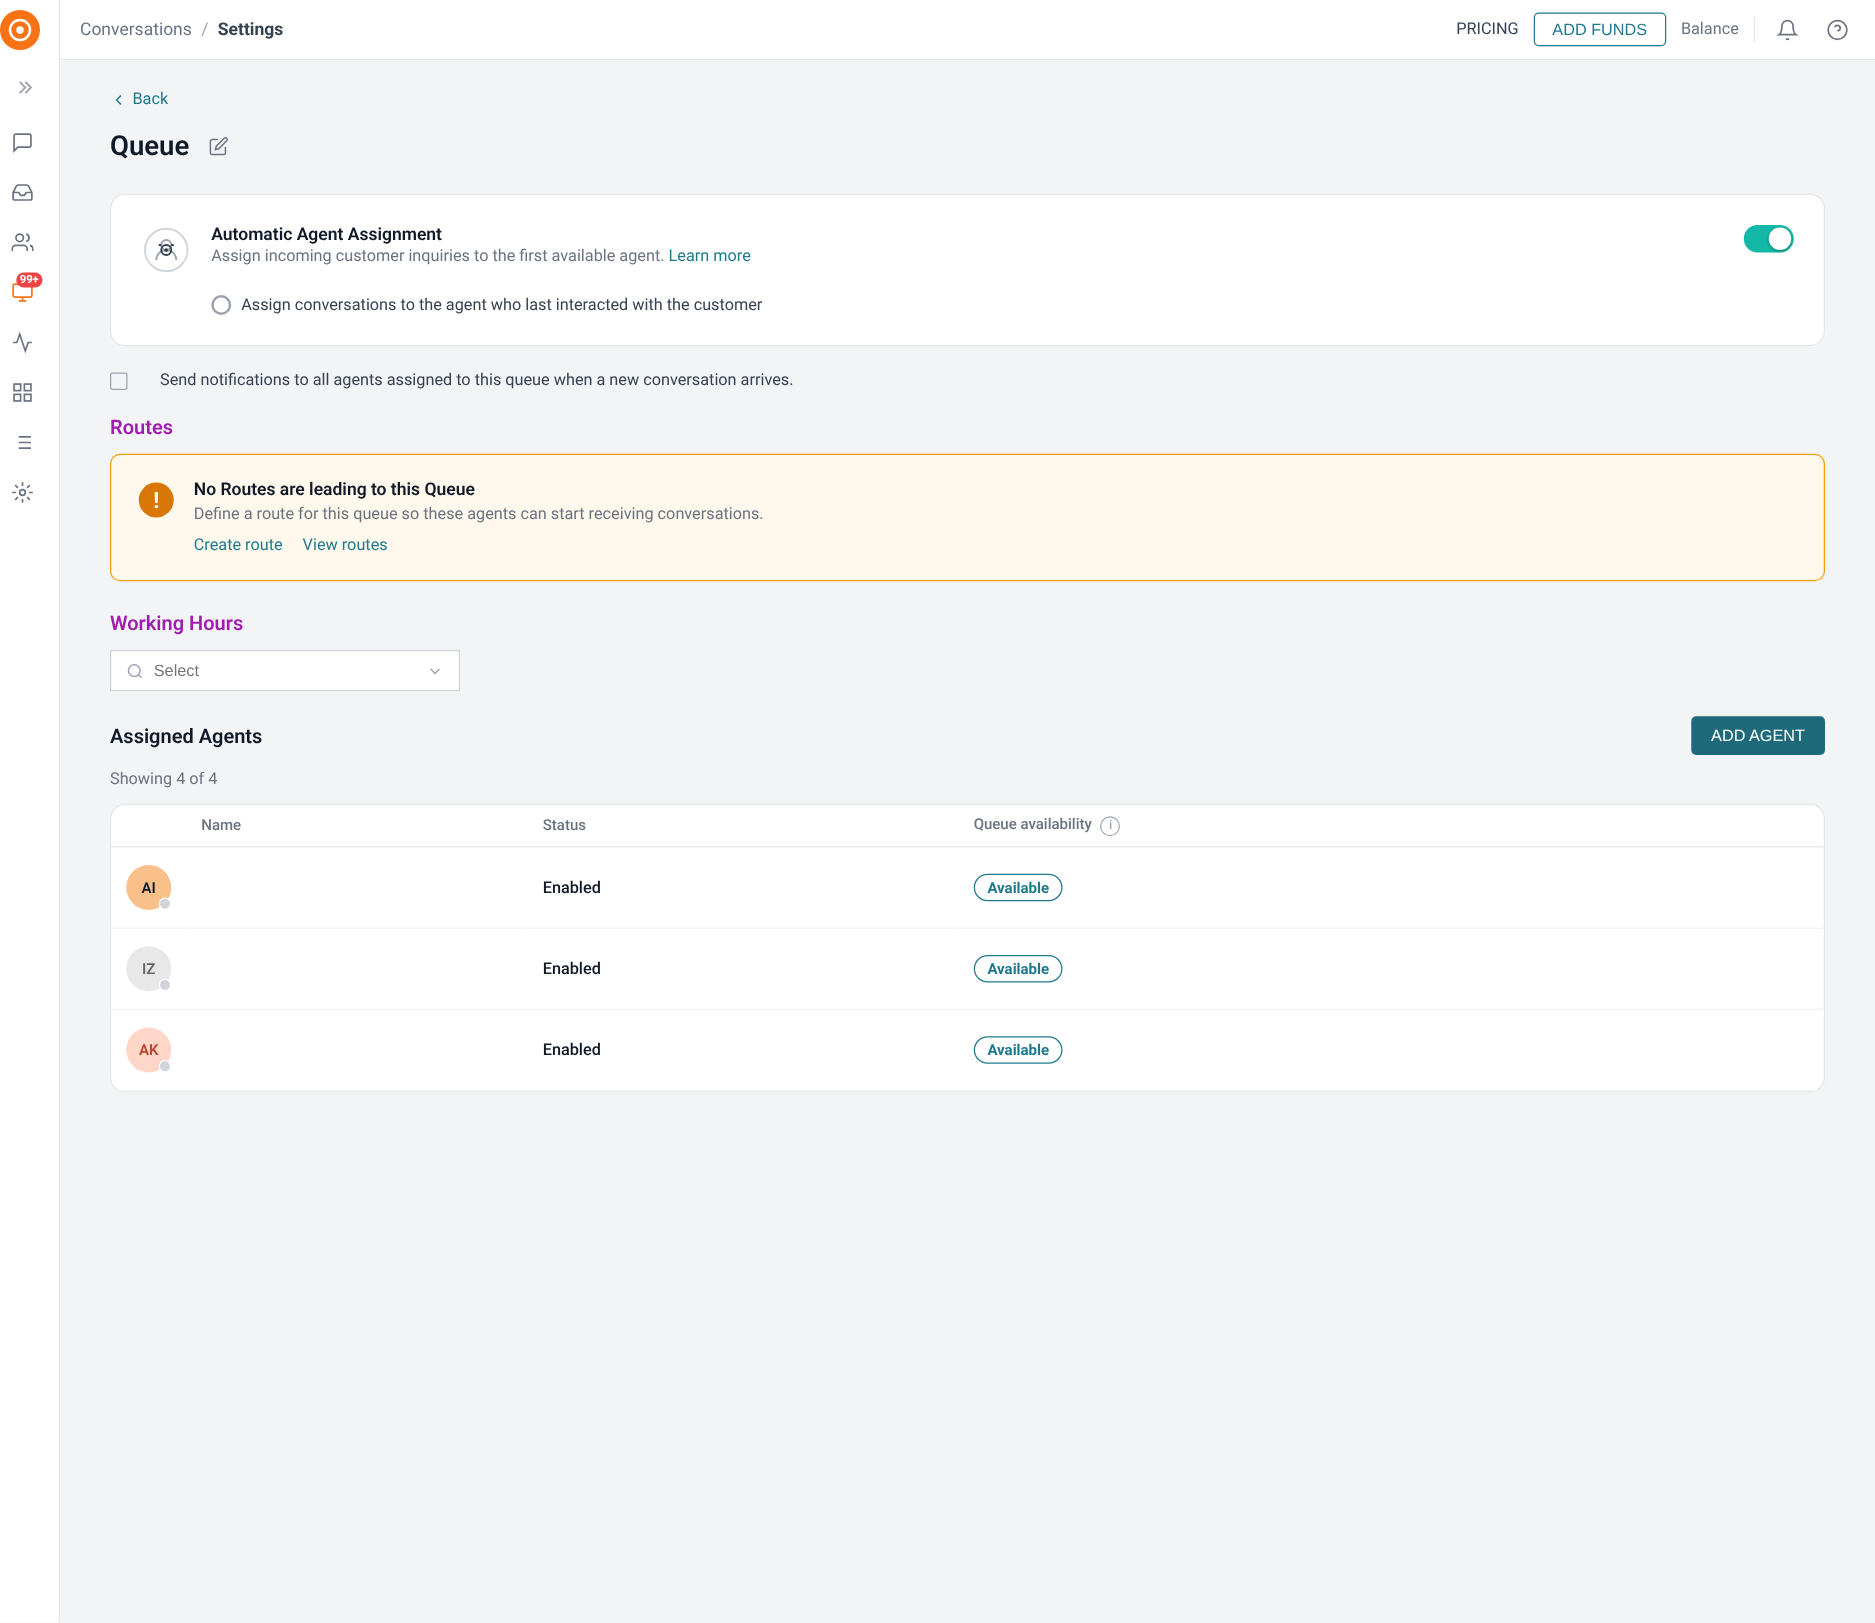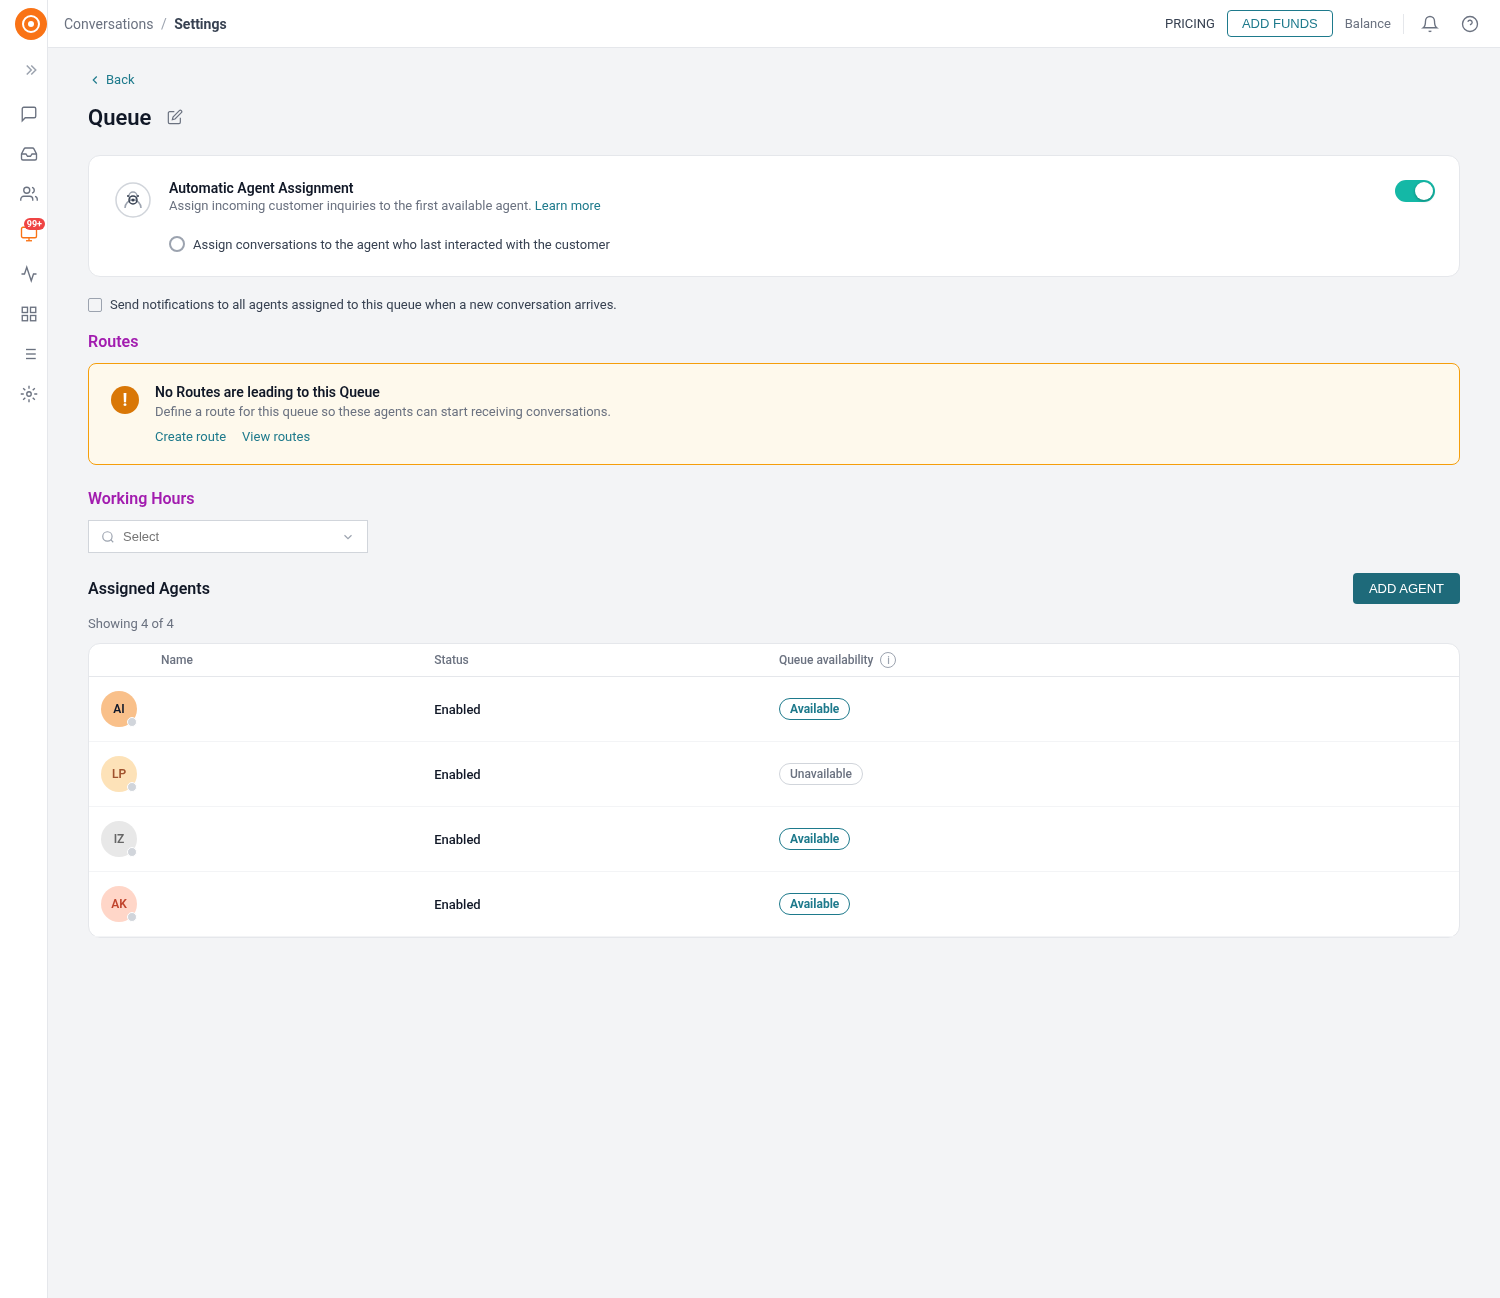--- a/index.html
+++ b/index.html
@@ -1,19 +1,19 @@
 <!DOCTYPE html>
 <html><head>
   <meta charset="utf-8">
   <style>
     * { box-sizing: border-box; margin: 0; padding: 0; }
     body { font-family: -apple-system, BlinkMacSystemFont, 'Segoe UI', Roboto, sans-serif; background: #f3f4f6; display: flex; height: 100vh; overflow: hidden; font-size: 14px; color: #333; }
 
     
-    .sidebar { width: 48px; background: #fff; border-right: 1px solid #e5e7eb; display: flex; flex-direction: column; align-items: flex-end; padding: 8px 0; gap: 4px; flex-shrink: 0; }
+    .sidebar { width: 48px; background: #fff; border-right: 1px solid #e5e7eb; display: flex; flex-direction: column; align-items: flex-start; padding: 8px 0; gap: 4px; flex-shrink: 0; }
     .sidebar-logo { width: 32px; height: 32px; background: #f97316; border-radius: 50%; display: flex; align-items: center; justify-content: center; margin-bottom: 8px; }
     .sidebar-logo-inner { width: 18px; height: 18px; border: 2.5px solid #fff; border-radius: 50%; position: relative; }
     .sidebar-logo-inner::after { content: ''; position: absolute; top: 50%; left: 50%; transform: translate(-50%,-50%); width: 6px; height: 6px; background: #fff; border-radius: 50%; }
     .sidebar-icon { width: 36px; height: 36px; display: flex; align-items: center; justify-content: center; border-radius: 8px; cursor: pointer; color: #6b7280; position: relative; }
     .sidebar-icon.active { color: #f97316; }
     .sidebar-icon svg { width: 18px; height: 18px; }
     .badge { position: absolute; top: 2px; right: 2px; background: #ef4444; color: #fff; font-size: 9px; border-radius: 10px; padding: 1px 3px; font-weight: bold; }
     .sidebar-expand { color: #9ca3af; margin-bottom: 4px; }
 
     
@@ -51,21 +51,21 @@
     .toggle-knob { width: 18px; height: 18px; background: #fff; border-radius: 50%; position: absolute; top: 2px; right: 2px; box-shadow: 0 1px 3px rgba(0,0,0,0.3); }
 
     .radio-group { margin-top: 16px; margin-left: 56px; display: flex; flex-direction: column; gap: 10px; }
     .radio-item { display: flex; align-items: center; gap: 8px; font-size: 13px; color: #374151; cursor: pointer; }
     .radio-circle { width: 16px; height: 16px; border-radius: 50%; border: 2px solid #1e7a8c; display: flex; align-items: center; justify-content: center; flex-shrink: 0; }
     .radio-circle.selected { border-color: #1e7a8c; }
     .radio-circle.selected::after { content: ''; width: 8px; height: 8px; background: #1e7a8c; border-radius: 50%; }
     .radio-circle.empty { border-color: #9ca3af; }
 
     
-    .notification-row { display: flex; align-items: center; gap: 8px; margin-bottom: 20px; font-size: 13px; color: #374151; }
+    .notification-row { display: flex; align-items: center; gap: 26px; margin-bottom: 20px; font-size: 13px; color: #374151; }
     .checkbox { width: 14px; height: 14px; border: 1.5px solid #9ca3af; border-radius: 2px; flex-shrink: 0; cursor: pointer; }
 
     
     .section-heading { font-size: 16px; font-weight: 600; color: #a21caf; margin-bottom: 12px; }
 
     
     .routes-warning { background: #fef9ec; border: 1px solid #f59e0b; border-radius: 8px; padding: 20px; display: flex; align-items: flex-start; gap: 14px; }
     .warning-icon { width: 32px; height: 32px; flex-shrink: 0; display: flex; align-items: center; justify-content: center; }
     .warning-content h4 { font-size: 14px; font-weight: 600; color: #111827; margin-bottom: 4px; }
     .warning-content p { font-size: 13px; color: #6b7280; margin-bottom: 10px; }
@@ -335,35 +335,20 @@
     <td></td>
     <td>
       <span class="status-enabled">Enabled</span>
     </td>
     <td>
       <span class="availability-badge available">Available</span>
     </td>
   </tr>
               <tr>
     <td>
-      <div class="agent-avatar" style="background:#fde2b8; color:#a0522d;">
-        <span>LP</span>
-        <div class="agent-status-dot" style="background:#d1d5db;"></div>
-      </div>
-    </td>
-    <td></td>
-    <td>
-      <span class="status-enabled">Enabled</span>
-    </td>
-    <td>
-      <span class="availability-badge unavailable">Unavailable</span>
-    </td>
-  </tr>
-              <tr>
-    <td>
       <div class="agent-avatar" style="background:#e8e8e8; color:#666;">
         <span>IZ</span>
         <div class="agent-status-dot" style="background:#d1d5db;"></div>
       </div>
     </td>
     <td></td>
     <td>
       <span class="status-enabled">Enabled</span>
     </td>
     <td>

